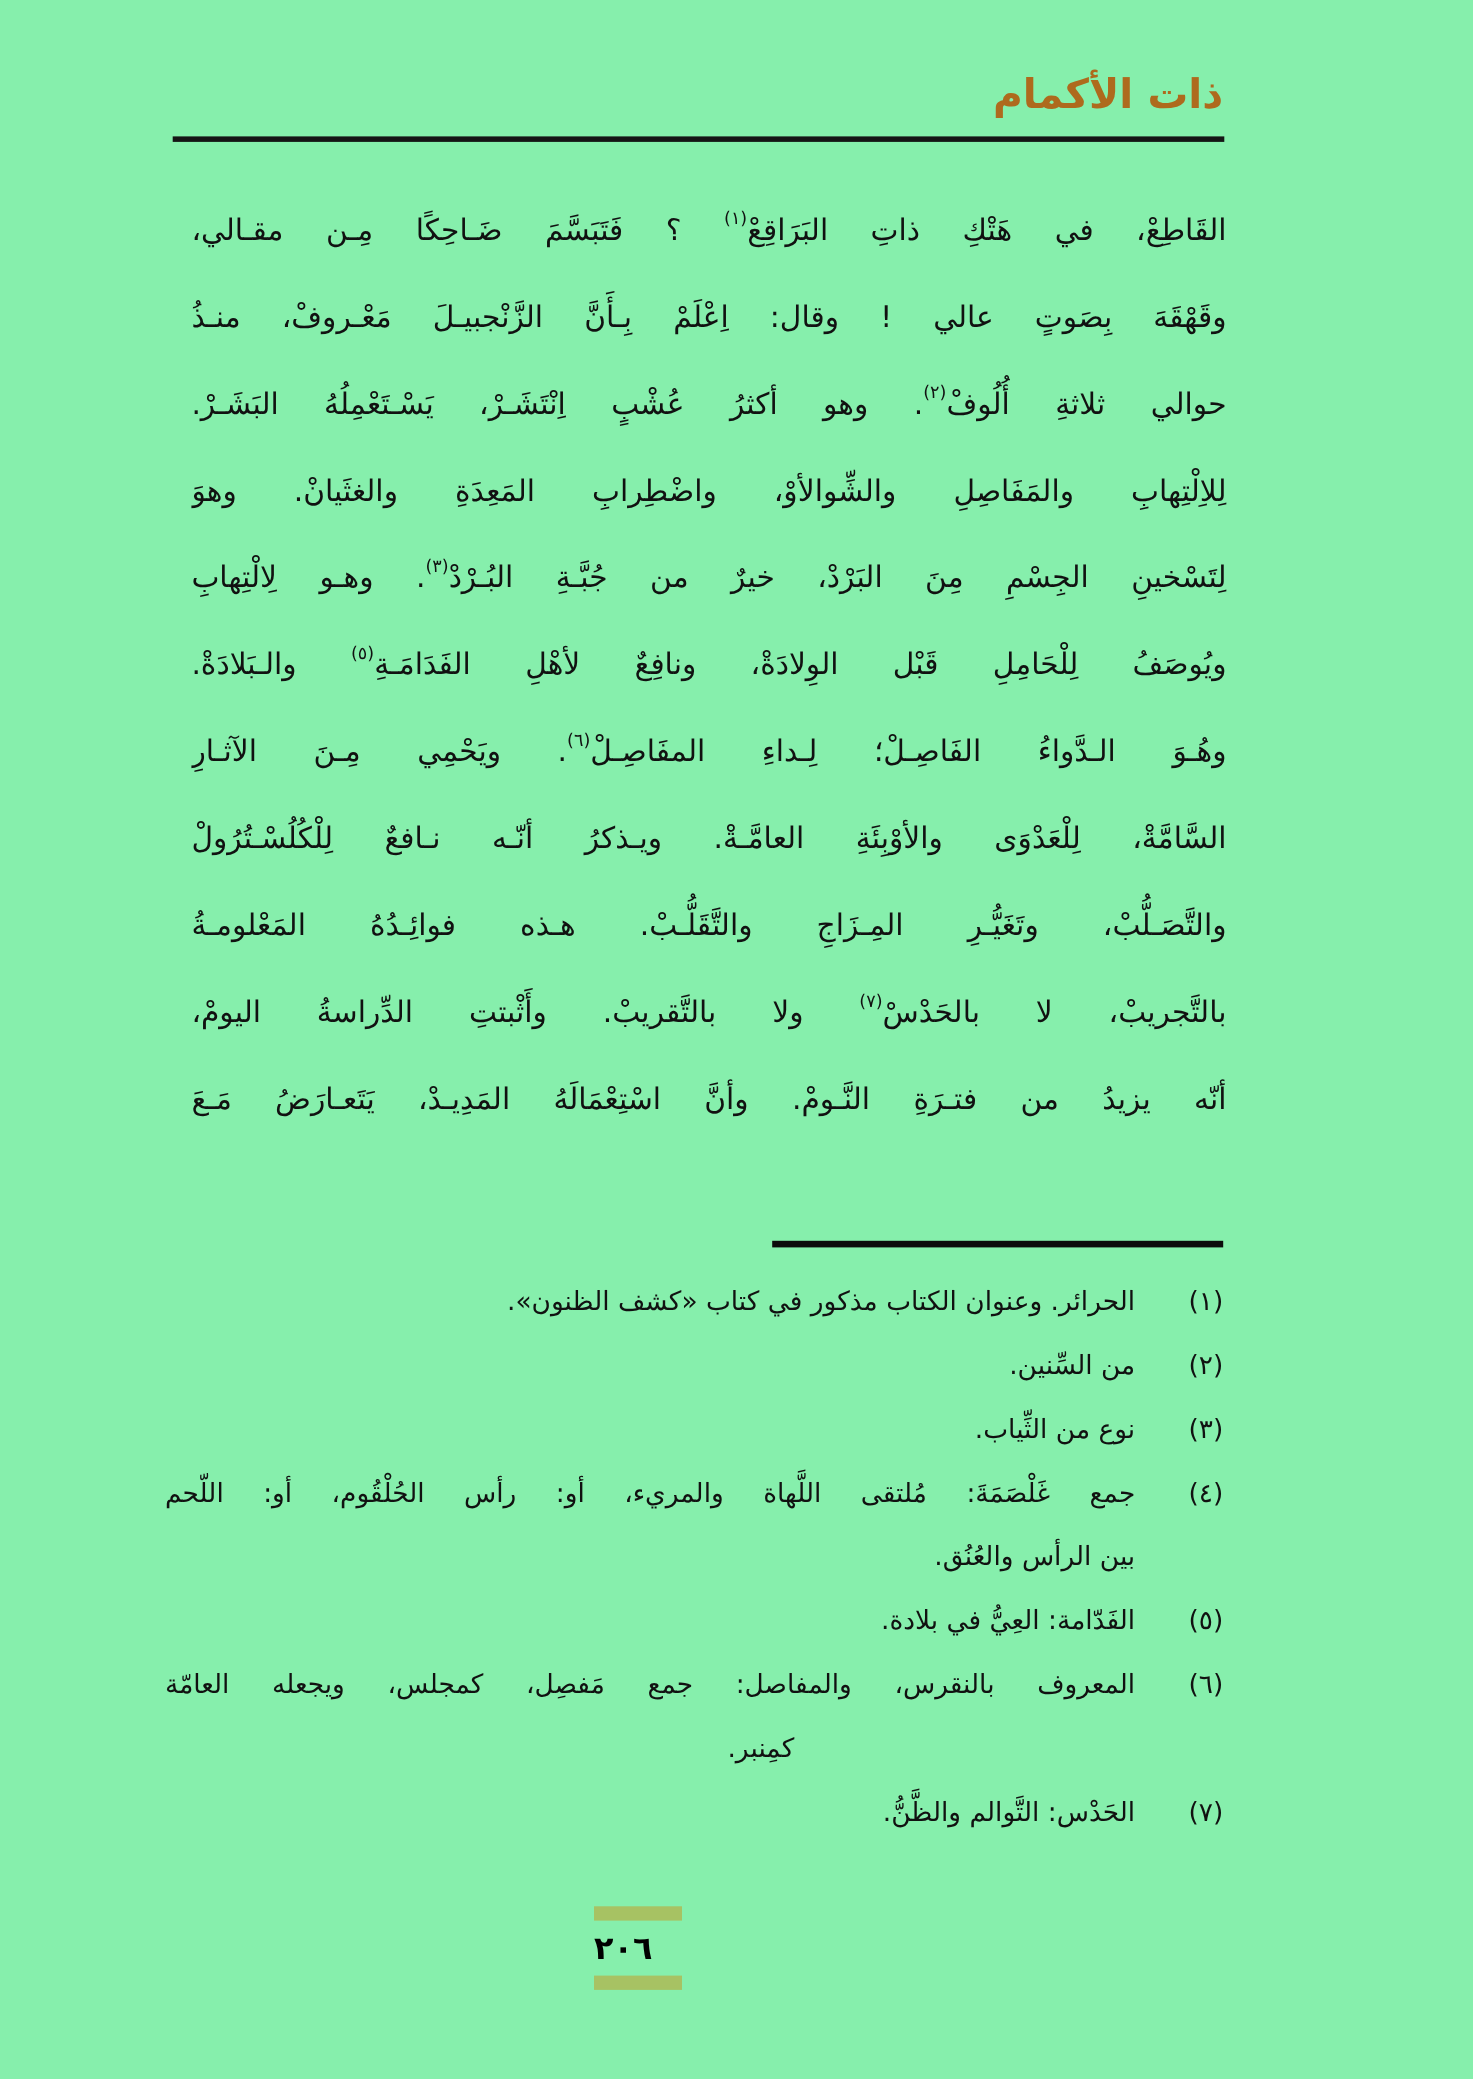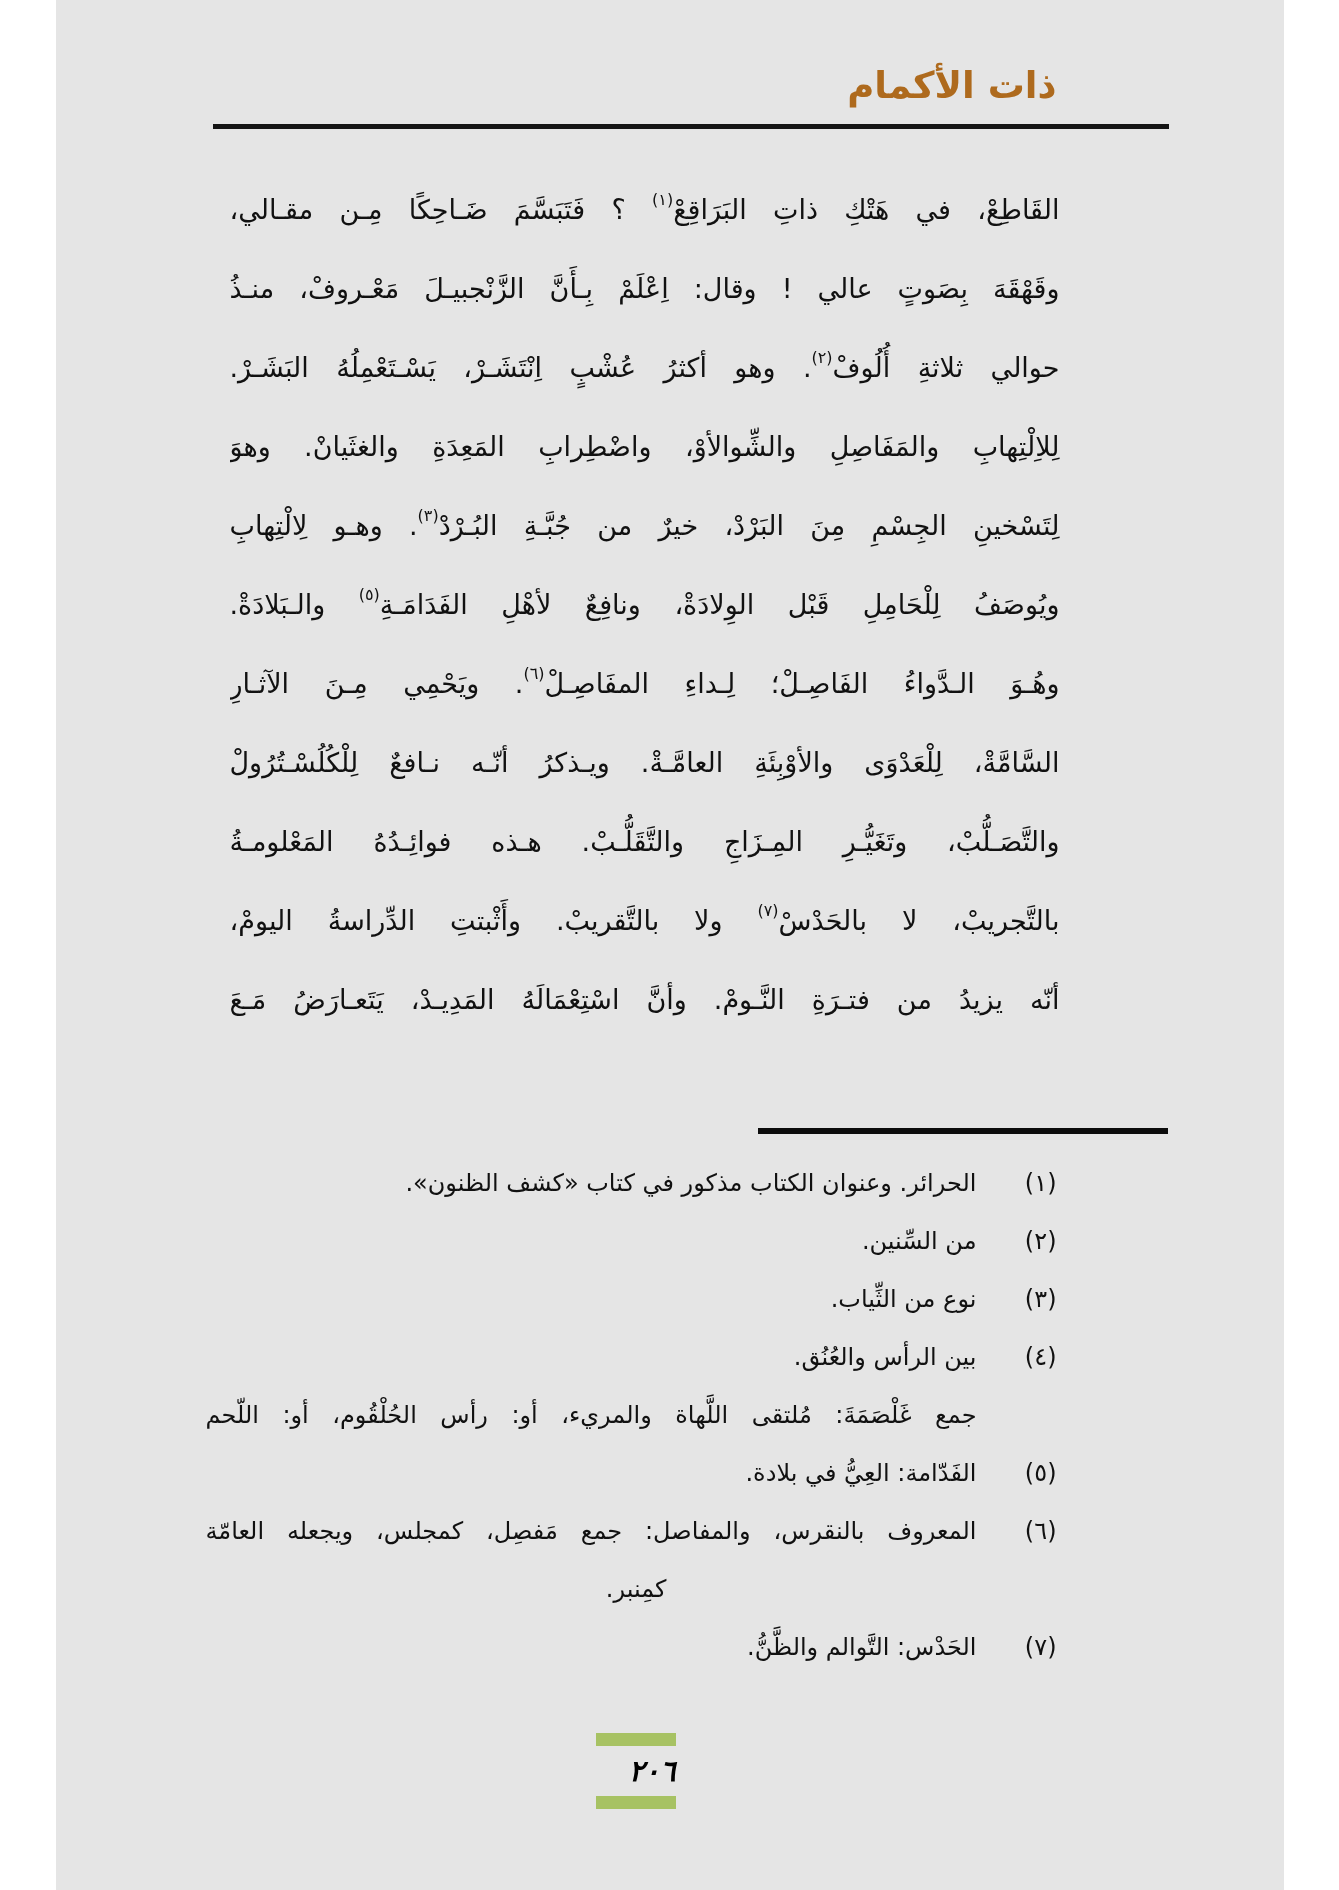--- a/index.html
+++ b/index.html
@@ -1,20 +1,20 @@
 <!DOCTYPE html>
 <html lang="ar"><head>
 <meta charset="utf-8">
 <style>
   html,body{margin:0;padding:0;background:#ffffff;}
   .page{
     position:relative;
-    width:1228px;height:1890px;
+    width:1339px;height:1890px;
     margin:0 auto;
-    background:#e5e5e5;
+    background:#86efac;
     overflow:hidden;
     font-family:"DejaVu Sans", sans-serif;
   }
   
   .hdr-title{
     position:absolute;
     top:64px; right:227px;
     font-size:37px; font-weight:bold;
     letter-spacing:0px;
     direction:rtl;
@@ -85,22 +85,21 @@
   }
   .fn-line.just{
     text-align:justify;
     text-align-last:justify;
   }
   
   .pageno{
     position:absolute;
     top:1733px; left:540px;
     width:80px;
-    text-align:right;
-    font-style:italic;
+    text-align:left;
   }
   .pn-bar{ height:13px; width:80px; }
   .pn-bar.top{ margin-bottom:4px; }
   .pn-bar.bottom{ margin-top:4px; }
   .pn-num{
     height:42px; line-height:42px;
     font-size:29px; font-weight:bold;
     color:#000;
     direction:rtl;
   }
@@ -144,22 +143,22 @@
       </div>
       <div class="fn-row">
         <span class="fn-num">(٣)</span>
         <div class="fn-text">
           <div class="fn-line">نوع من الثِّياب.</div>
         </div>
       </div>
       <div class="fn-row">
         <span class="fn-num">(٤)</span>
         <div class="fn-text">
+          <div class="fn-line just">جمع غَلْصَمَةَ: مُلتقى اللَّهاة والمريء، أو: رأس الحُلْقُوم، أو: اللّحم</div>
           <div class="fn-line">بين الرأس والعُنُق.</div>
-          <div class="fn-line just">جمع غَلْصَمَةَ: مُلتقى اللَّهاة والمريء، أو: رأس الحُلْقُوم، أو: اللّحم</div>
         </div>
       </div>
       <div class="fn-row">
         <span class="fn-num">(٥)</span>
         <div class="fn-text">
           <div class="fn-line">الفَدّامة: العِيُّ في بلادة.</div>
         </div>
       </div>
       <div class="fn-row">
         <span class="fn-num">(٦)</span>

